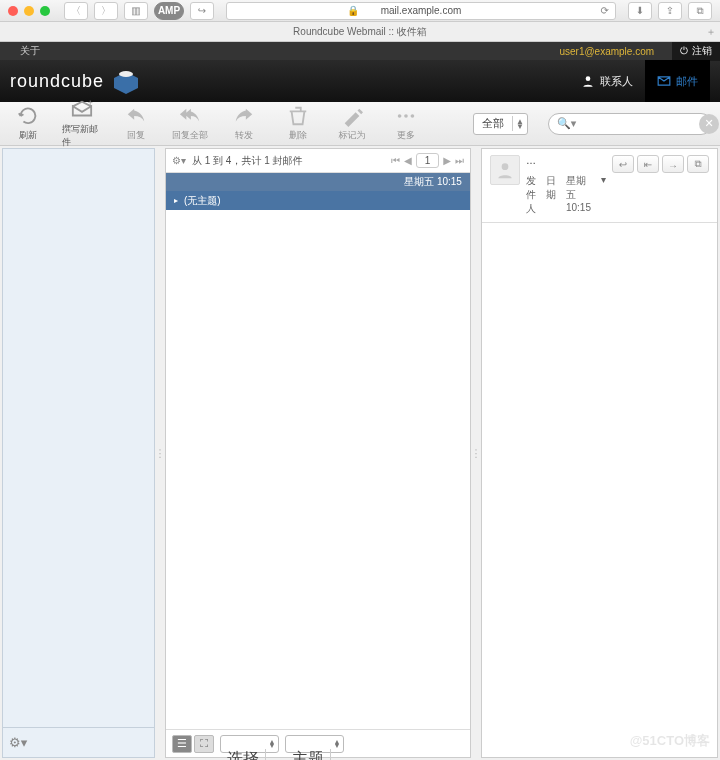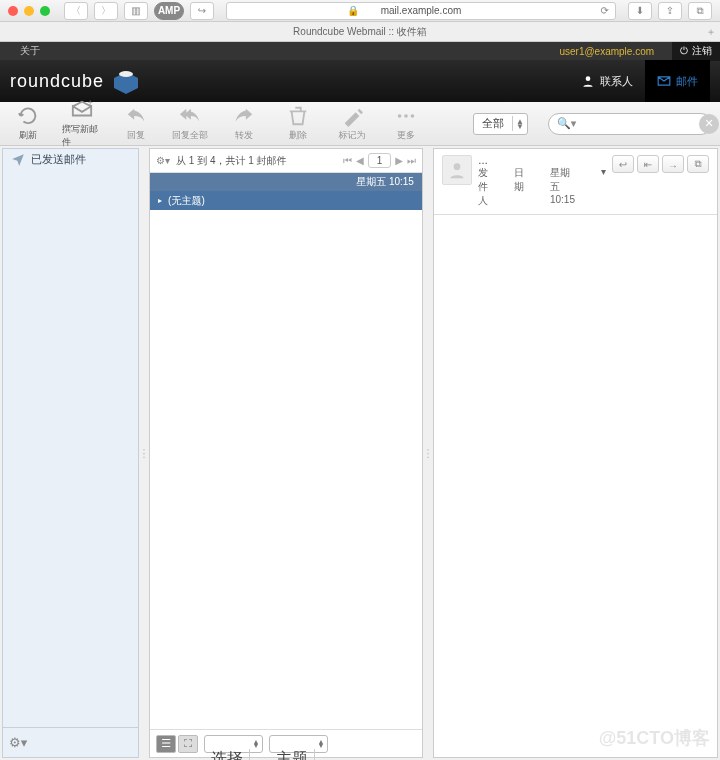--- a/index.html
+++ b/index.html
@@ -87,28 +87,28 @@
 .mini-sel { display: flex; align-items: center; background: #fff; border: 1px solid #bbb; border-radius: 3px; height: 18px; }
 .mini-sel .sel-text { padding: 0 6px; color: #444; border-right: 1px solid #ccc; font-size: 16px; margin-top: 32px; }
 .mini-sel .sel-arrows { width: 12px; text-align: center; color: #777; font-size: 7px; line-height: 4px; }
 
 .preview { flex: 1; }
 .preview-hdr { border-bottom: 1px solid #ddd; padding: 6px 8px; display: flex; gap: 6px; }
 .avatar { width: 30px; height: 30px; background: #eee; border: 1px solid #ddd; border-radius: 2px; display: flex; align-items: center; justify-content: center; color: #bbb; }
 .avatar svg { width: 20px; height: 20px; fill: #ccc; }
 .preview-meta { flex: 1; font-size: 10px; color: #666; }
 .preview-meta .subj { color: #333; }
-.preview-meta .row { display: flex; gap: 26px; margin-top: 0; }
+.preview-meta .row { display: flex; gap: 10px; margin-top: 8px; }
 .preview-actions { display: flex; gap: 3px; }
 .pv-btn { width: 22px; height: 18px; border: 1px solid #ccc; border-radius: 3px; background: linear-gradient(#fff,#eee); display: flex; align-items: center; justify-content: center; color: #888; font-size: 10px; }
 .preview-body { padding: 10px; font-size: 11px; color: #333; flex: 1; }
 
 .splitter { width: 6px; display: flex; align-items: center; justify-content: center; color: #bbb; cursor: col-resize; }
 
-.watermark { position: absolute; right: 10px; bottom: 10px; color: rgba(0,0,0,0.1); font-size: 18px; font-weight: bold; }
+.watermark { position: absolute; right: 10px; bottom: 10px; color: rgba(0,0,0,0.1); font-size: 13px; font-weight: bold; }
 </style>
 </head>
 <body>
 
 <div class="browser-chrome">
   <div class="traffic">
     <div class="dot r"></div>
     <div class="dot y"></div>
     <div class="dot g"></div>
   </div>
@@ -242,26 +242,20 @@
   </div>
   <div class="searchbox">
     <span class="q">🔍▾</span>
     <span class="clear">✕</span>
   </div>
 </div>
 
 <div class="main">
 
   <div class="col sidebar">
-    <div class="folder">
-      <span class="ficn"><svg viewBox="0 0 24 24">
-            <path d="M2 12l20-8-8 20-3-9z"></path>
-          </svg></span>
-      <span>已发送邮件</span>
-    </div>
     <div class="spacer"></div>
     <div class="sidebar-footer">
       <span class="gear">⚙▾</span>
     </div>
   </div>
 
   <div class="splitter">⋮</div>
 
   <div class="col msglist">
     <div class="msglist-hdr">

